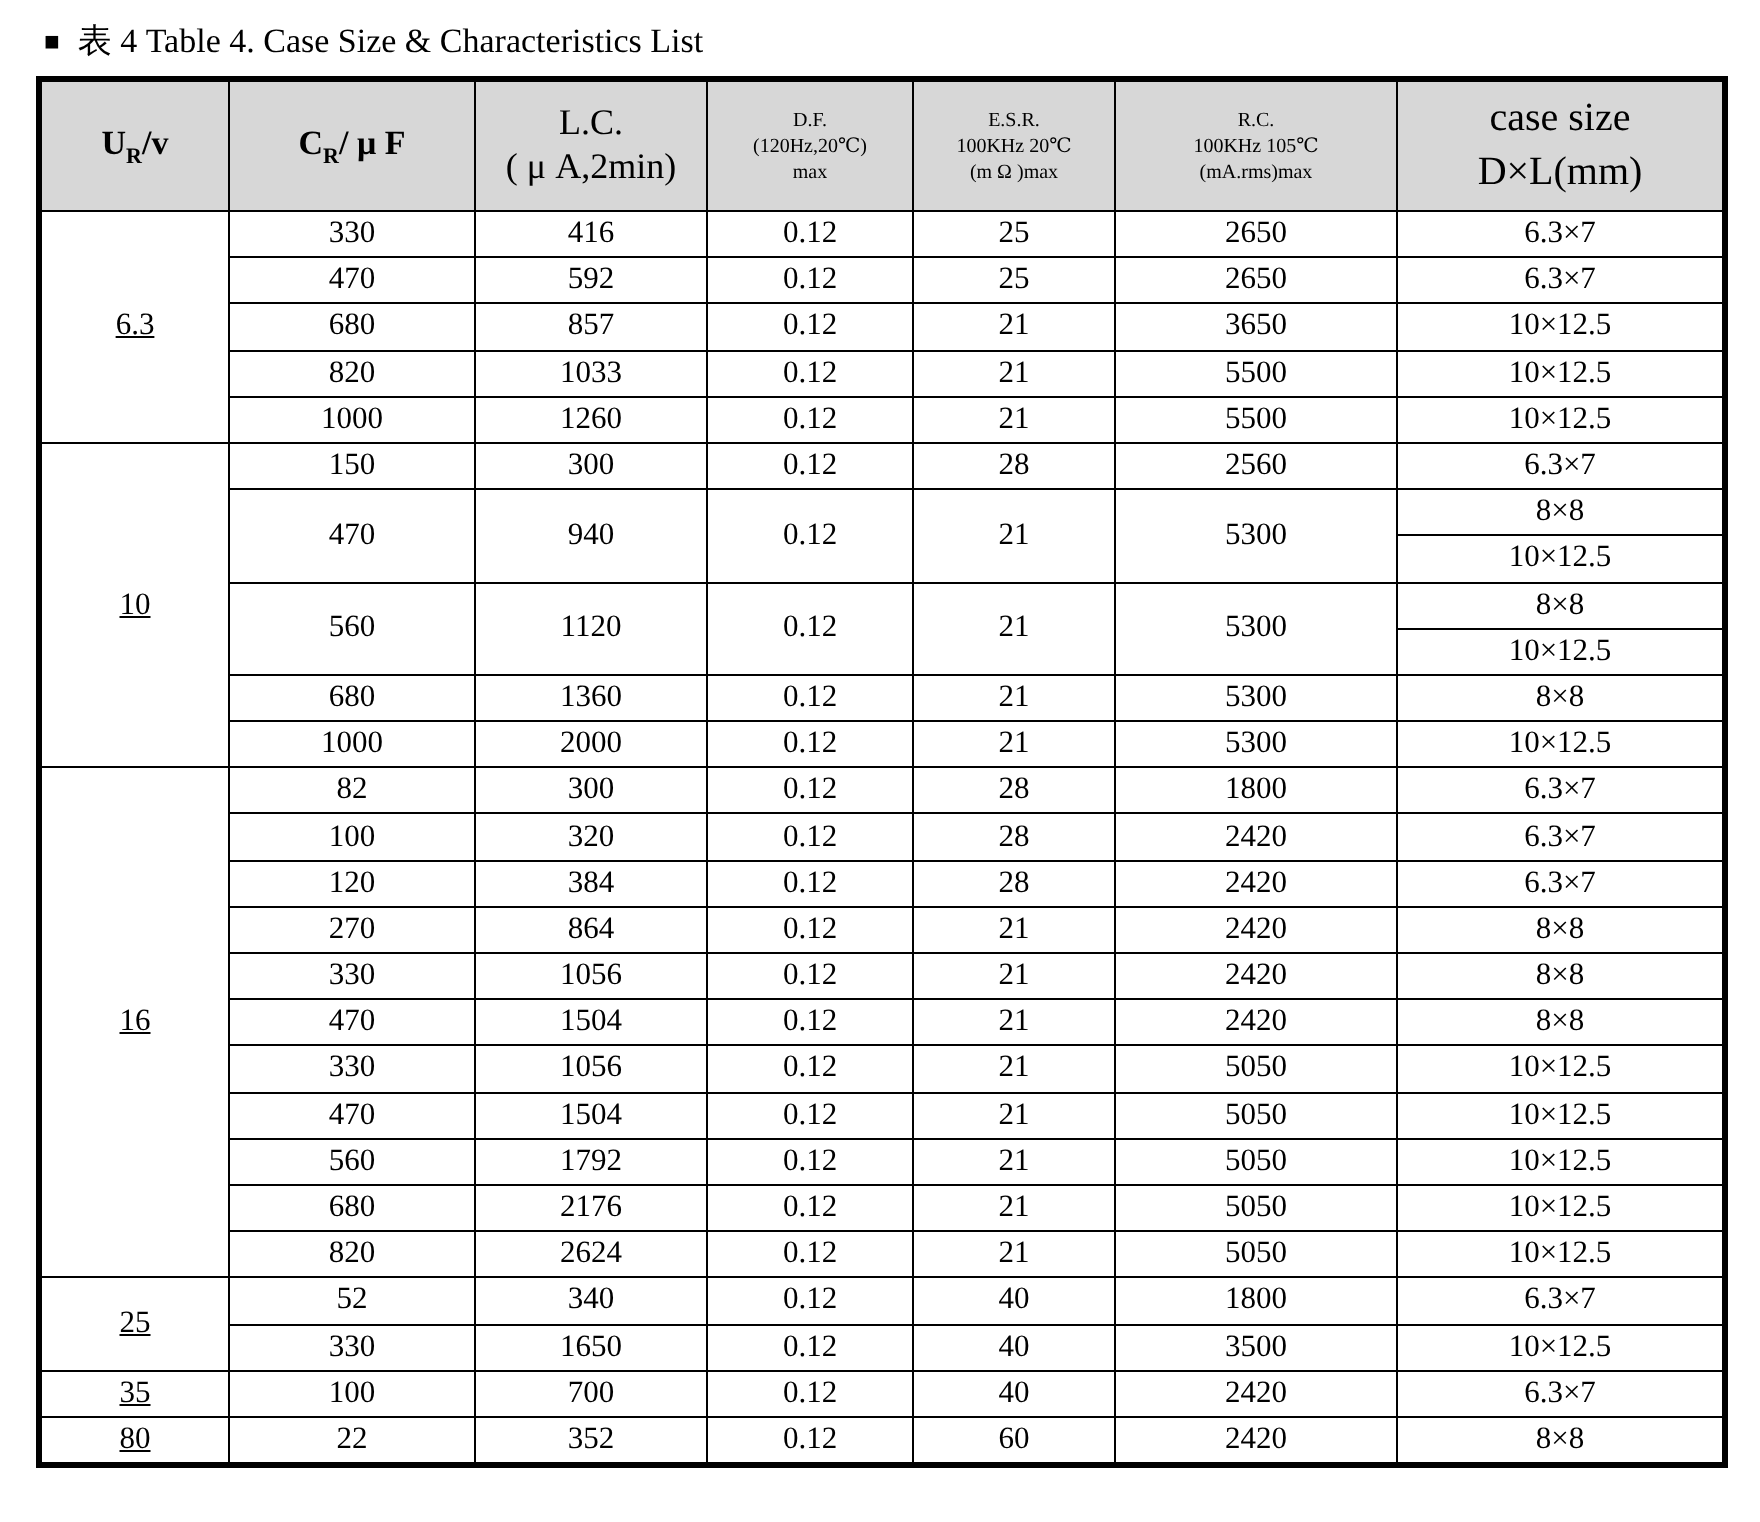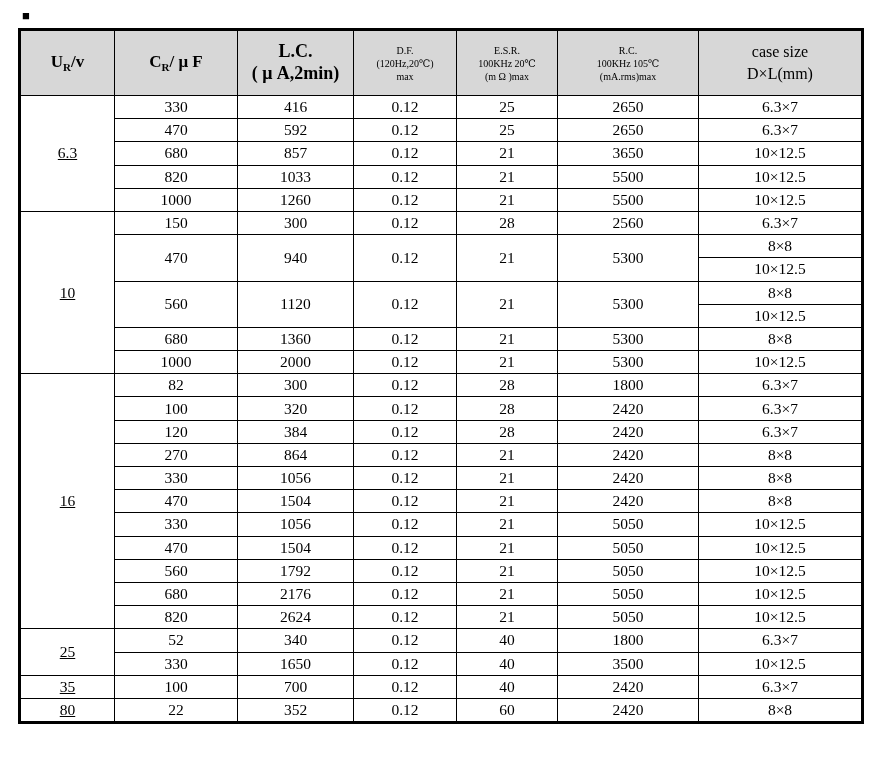--- a/index.html
+++ b/index.html
@@ -50,44 +50,44 @@
     font-size: 10px;
     line-height: 1.3;
   }
   thead th.bold-head {
     font-size: 17px;
     font-weight: bold;
   }
   thead th.big-head {
     font-size: 18px;
     line-height: 1.2;
-    font-weight: bold;
   }
   thead th.case-head {
-    font-size: 16px;
+    font-size: 20px;
     line-height: 1.35;
   }
   sub { font-size: 11px; }
   tbody td {
     height: 22.2px;
     font-size: 15.5px;
   }
   tbody td[data-name="cell-voltage"] {
     font-size: 15.5px;
     text-decoration: underline;
   }
   .hline { display: block; }
 </style>
 </head>
 <body>
 
 <div class="page" data-name="datasheet-page">
 
   <div class="title-row" data-name="table-title">
     <span class="bullet" data-name="section-bullet-icon">■</span>
+    <span data-name="table-title-text">表 4 Table 4. Case Size &amp; Characteristics List</span>
   </div>
 
   <table class="case-table" data-name="case-size-characteristics-table">
     <colgroup>
       <col style="width:95px">
       <col style="width:123px">
       <col style="width:116px">
       <col style="width:103px">
       <col style="width:101px">
       <col style="width:141px">

